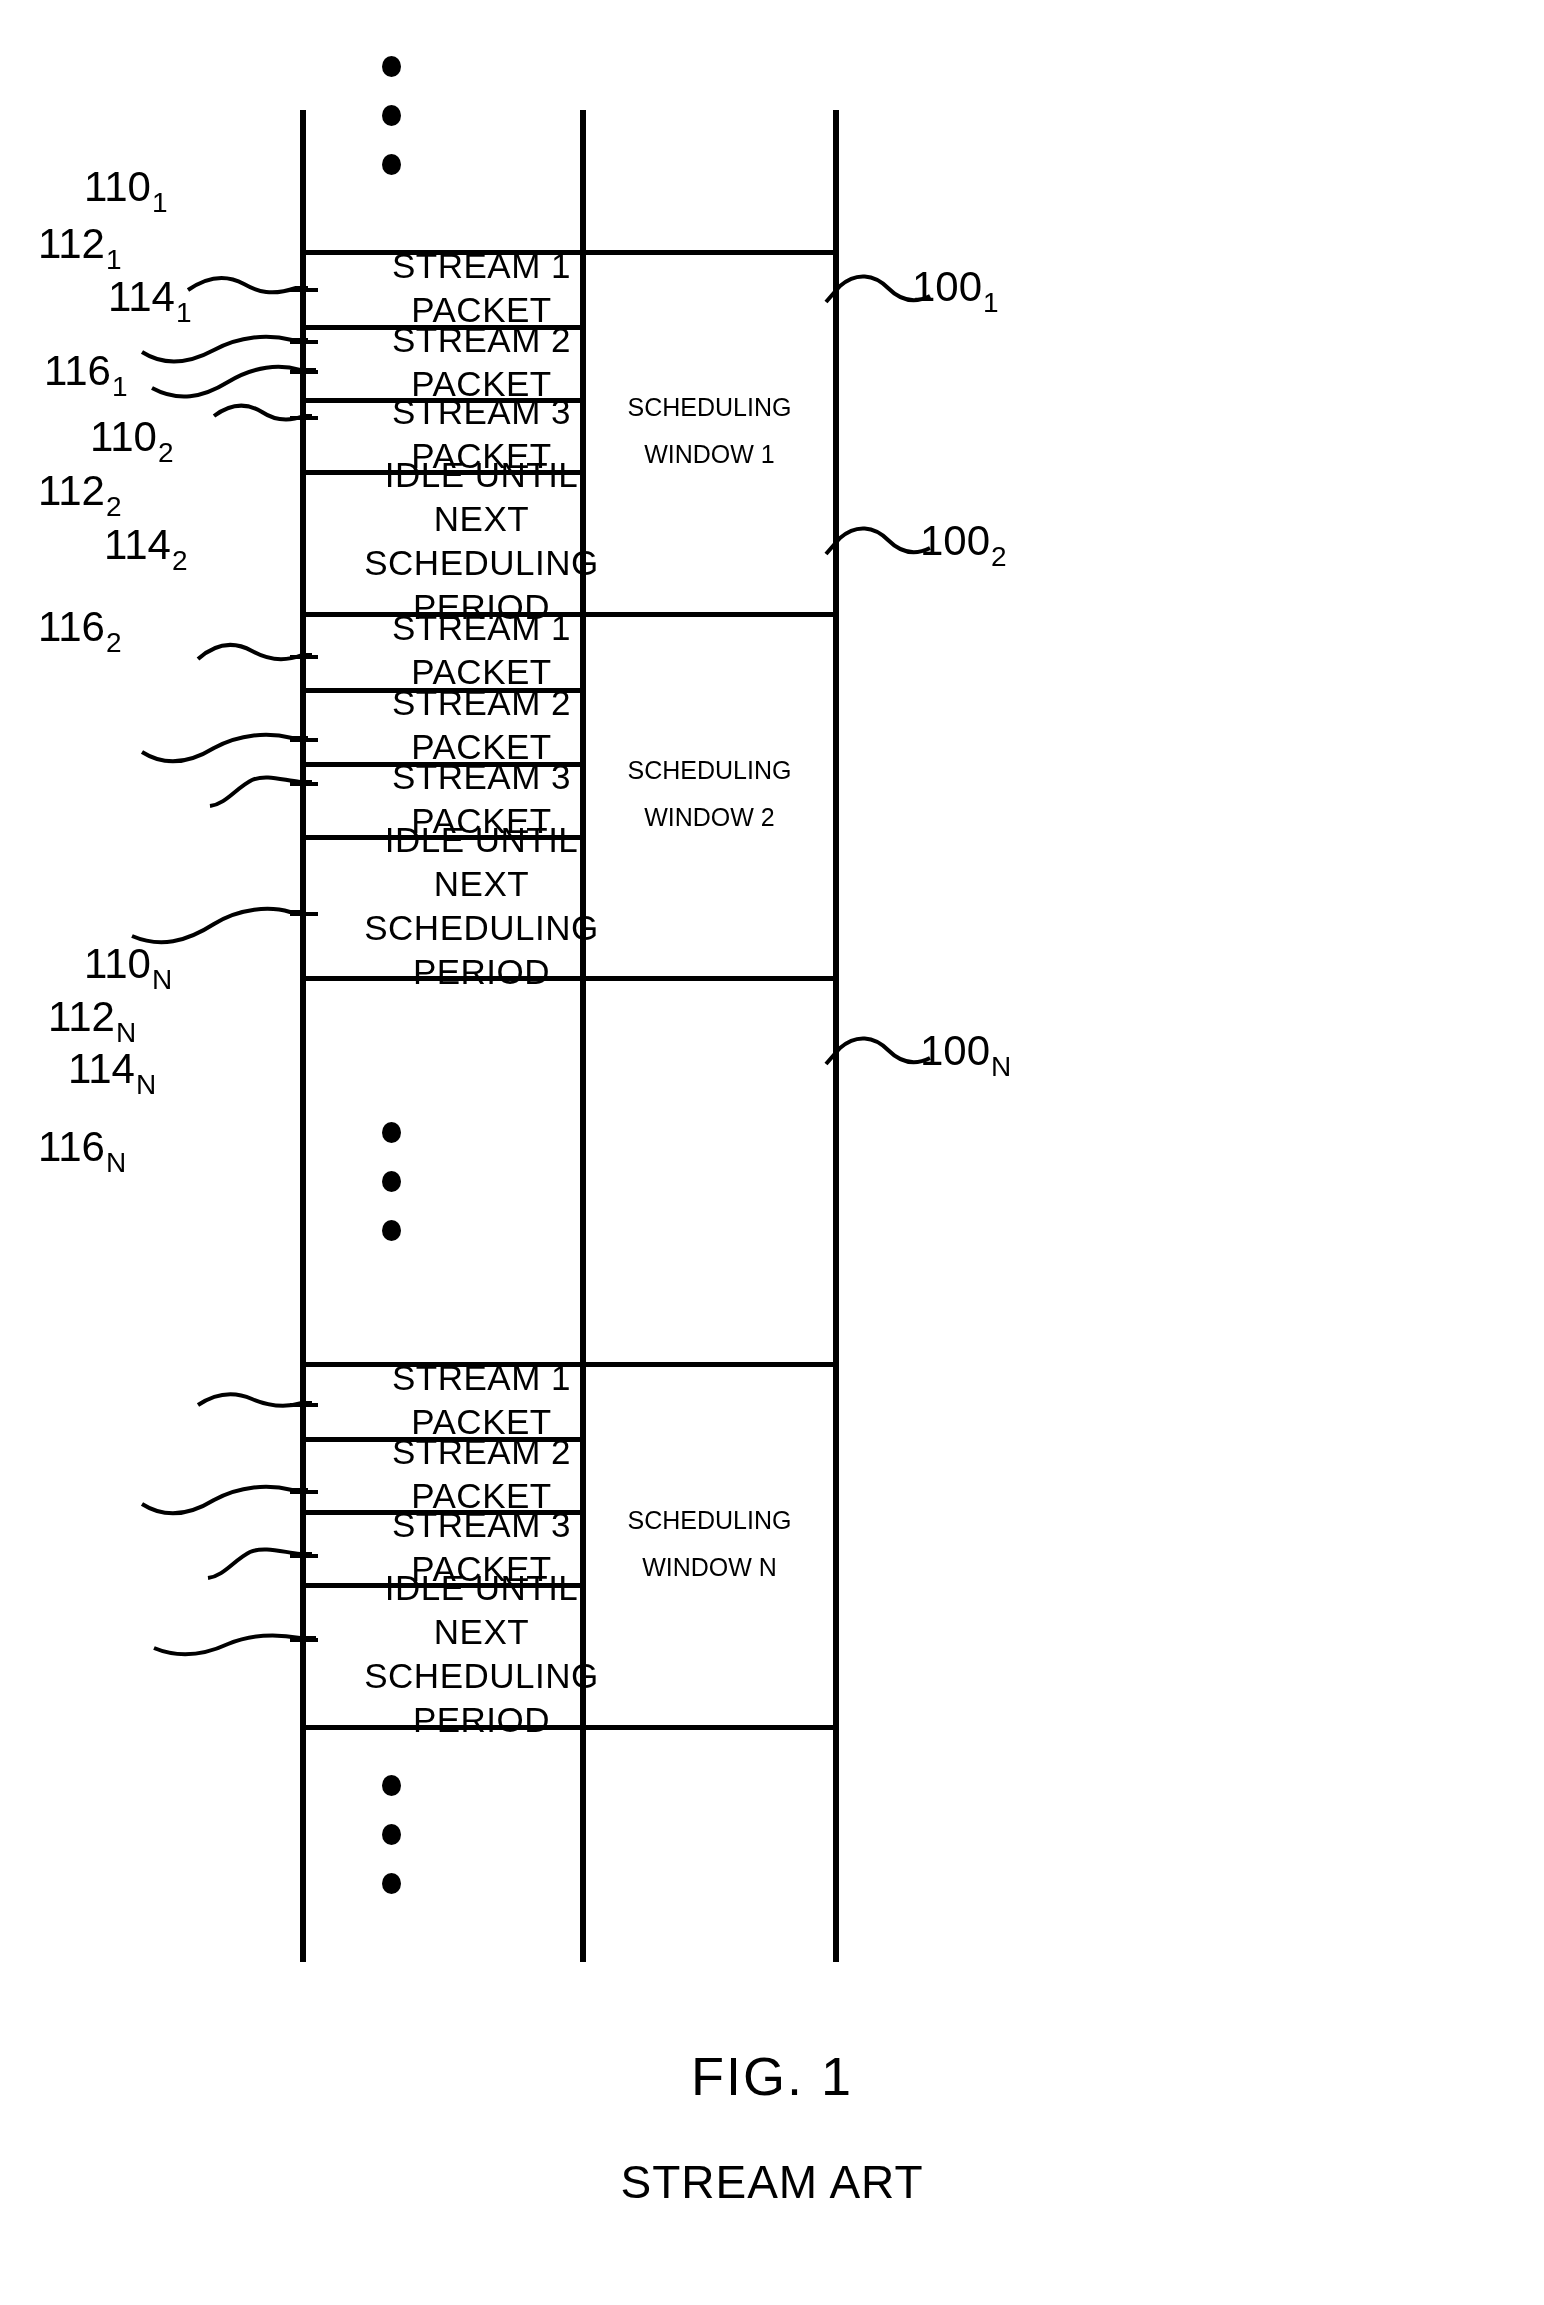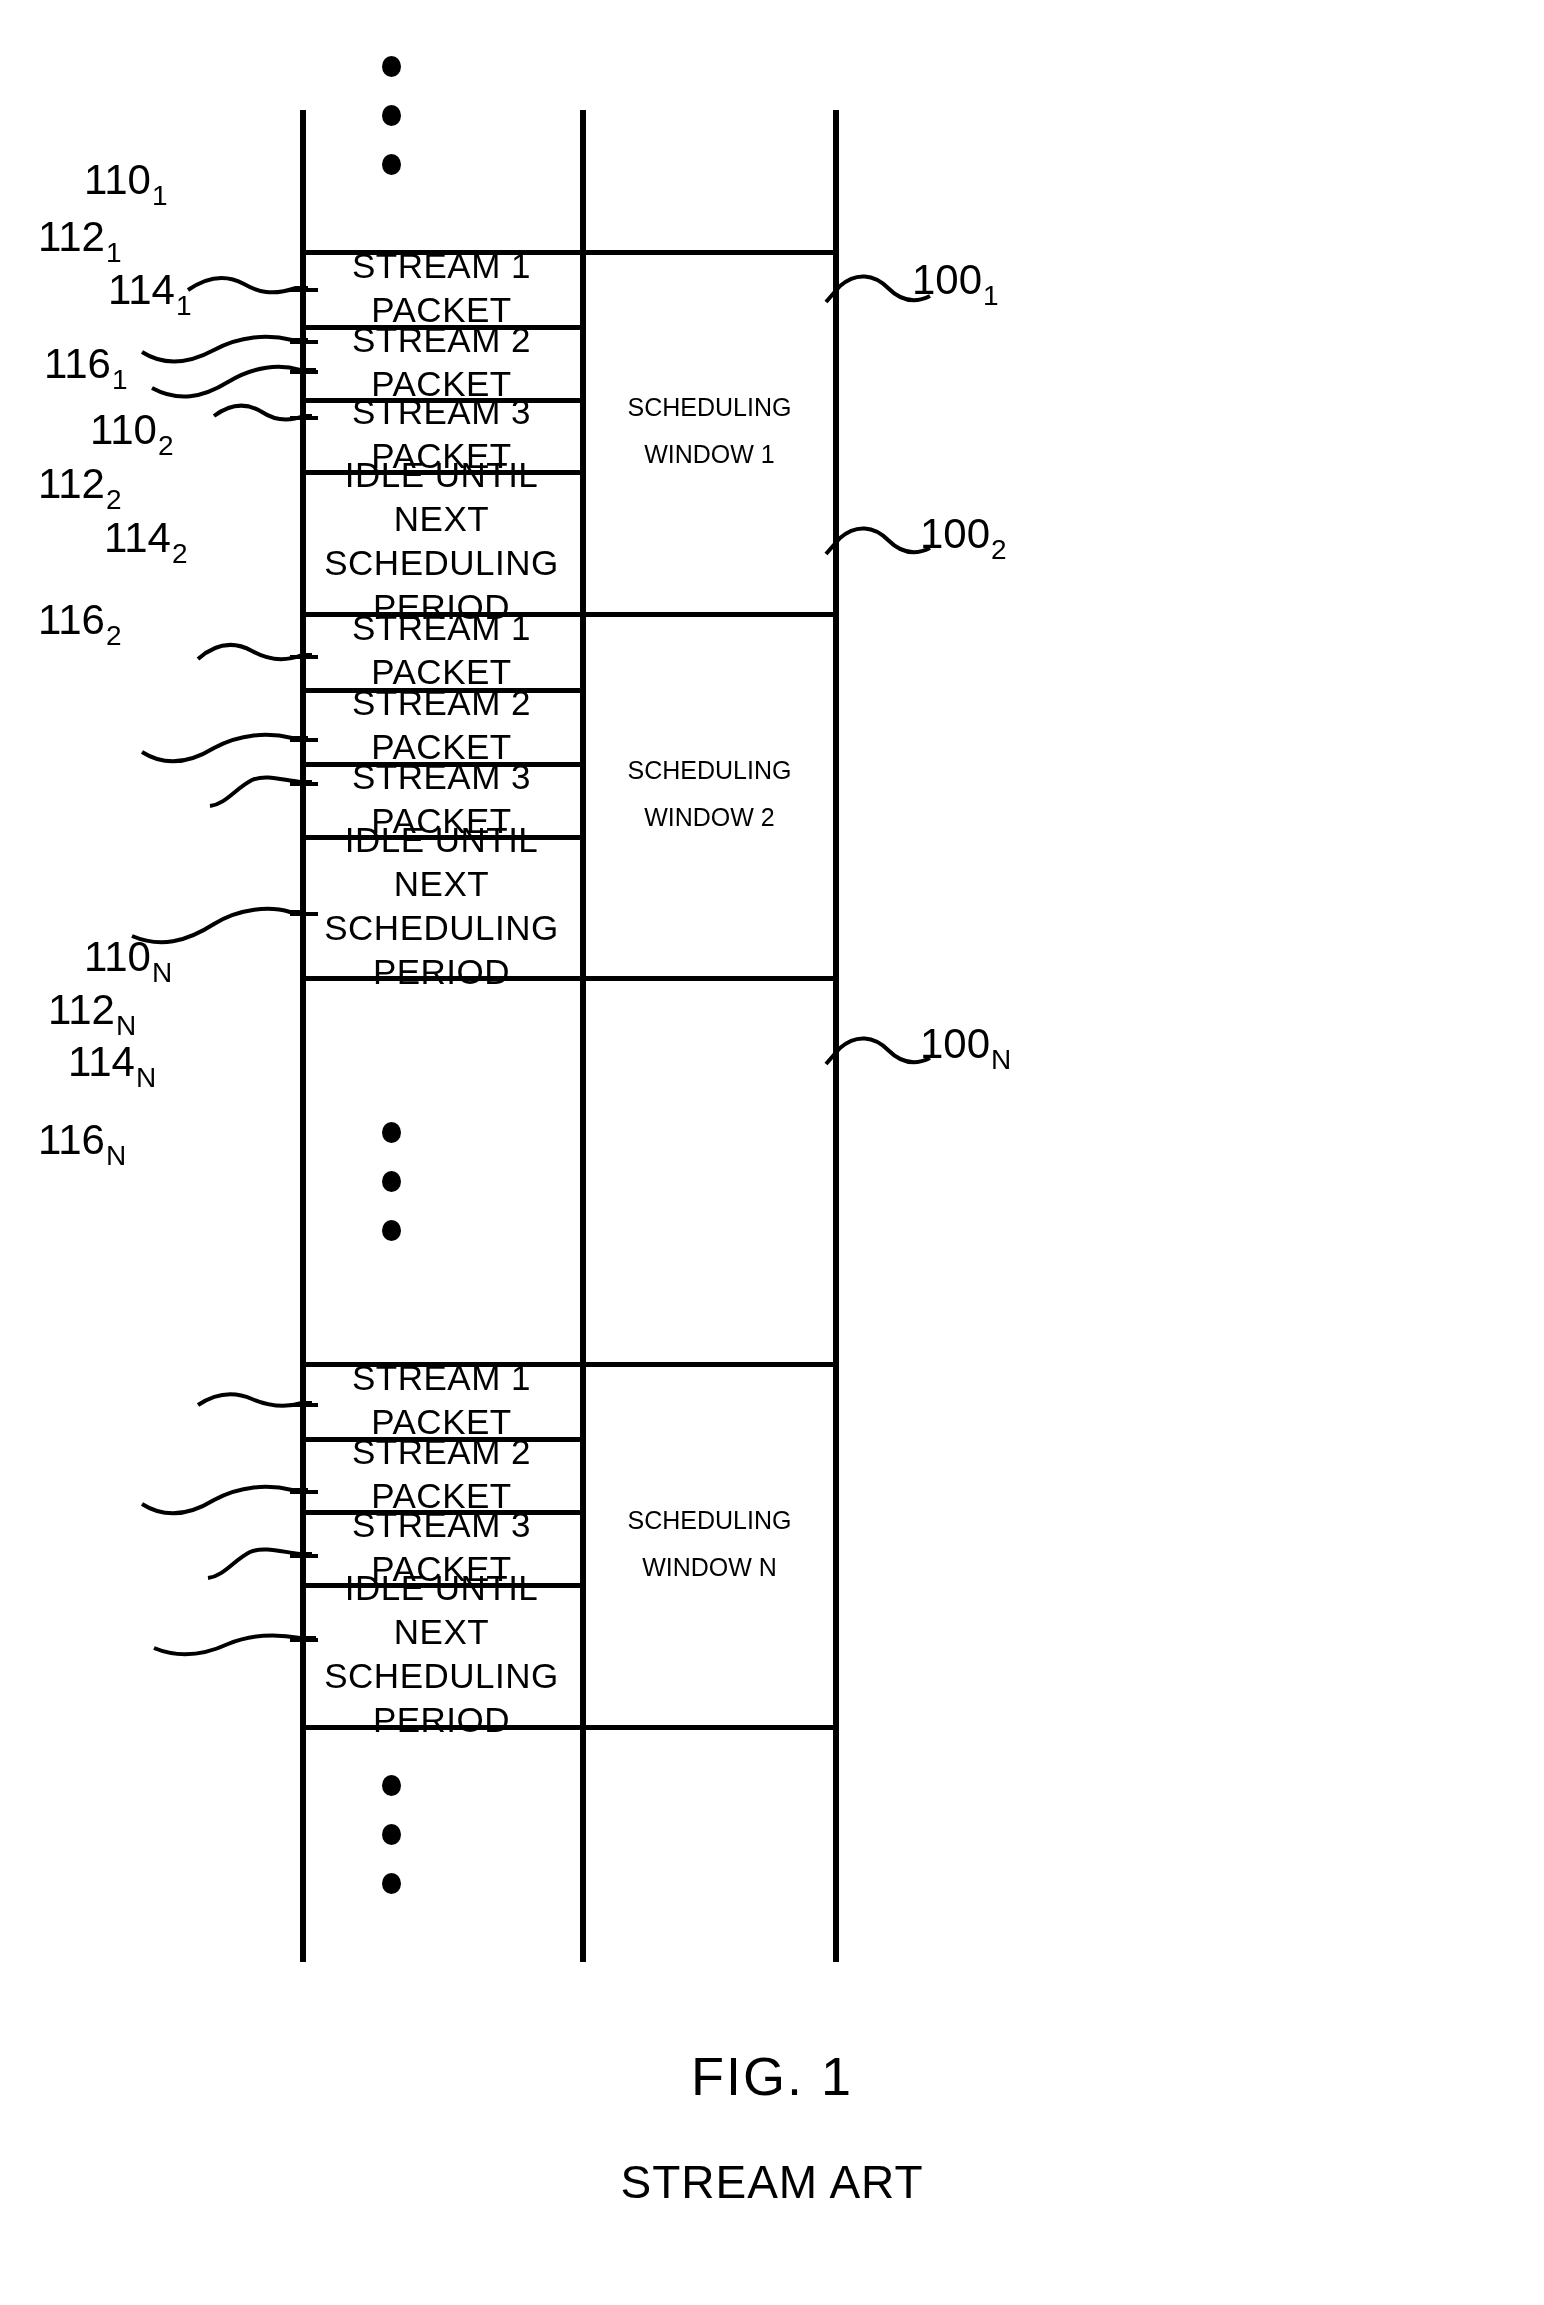--- a/index.html
+++ b/index.html
@@ -31,36 +31,37 @@
   .rowlabel {
     position: absolute;
     text-align: center;
     font-size: 35px;
     line-height: 44px;
     letter-spacing: 0.5px;
     white-space: pre-line;
     display: flex;
     align-items: center;
     justify-content: center;
+    padding-left: 40px;
   }
   .winlabel {
     position: absolute;
     text-align: center;
     font-size: 25px;
     line-height: 47px;
     white-space: pre-line;
     display: flex;
     align-items: center;
     justify-content: center;
   }
   
   .ref {
     position: absolute;
     font-size: 42px;
-    line-height: 44px;
+    line-height: 58px;
     white-space: nowrap;
   }
   .ref sub {
     font-size: 28px;
     vertical-align: baseline;
     position: relative;
     top: 11px;
     left: 1px;
   }
   

